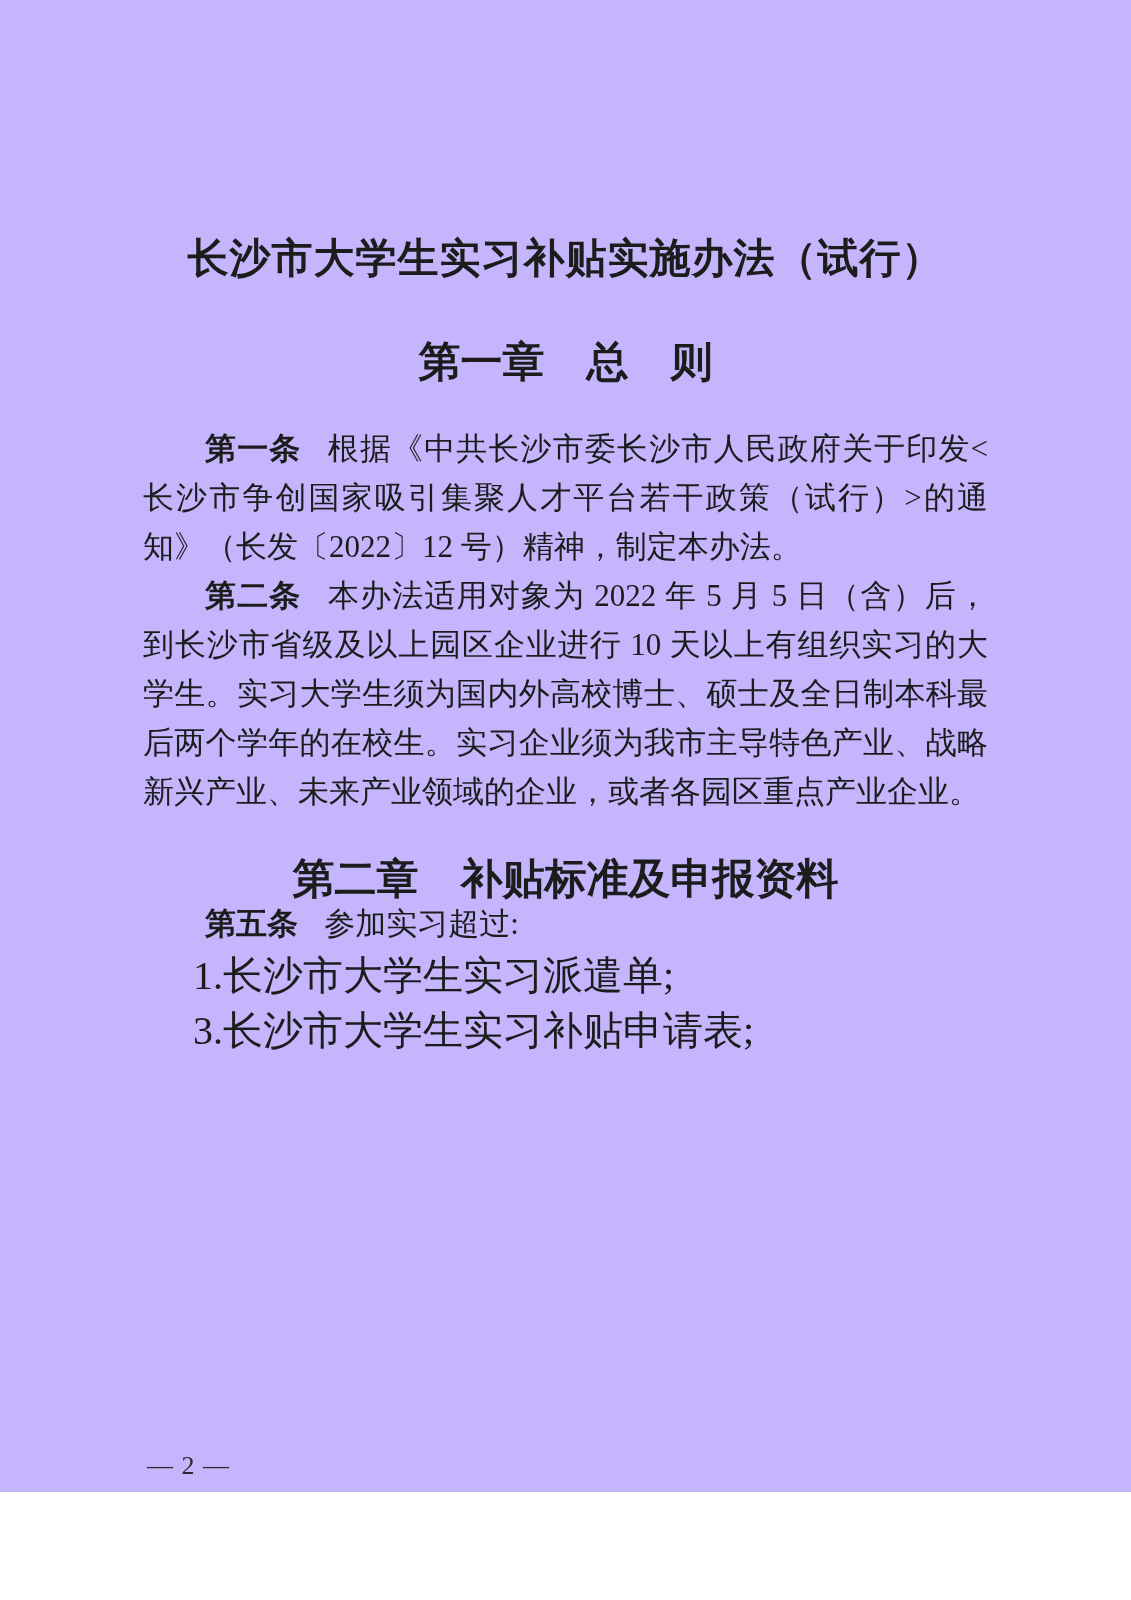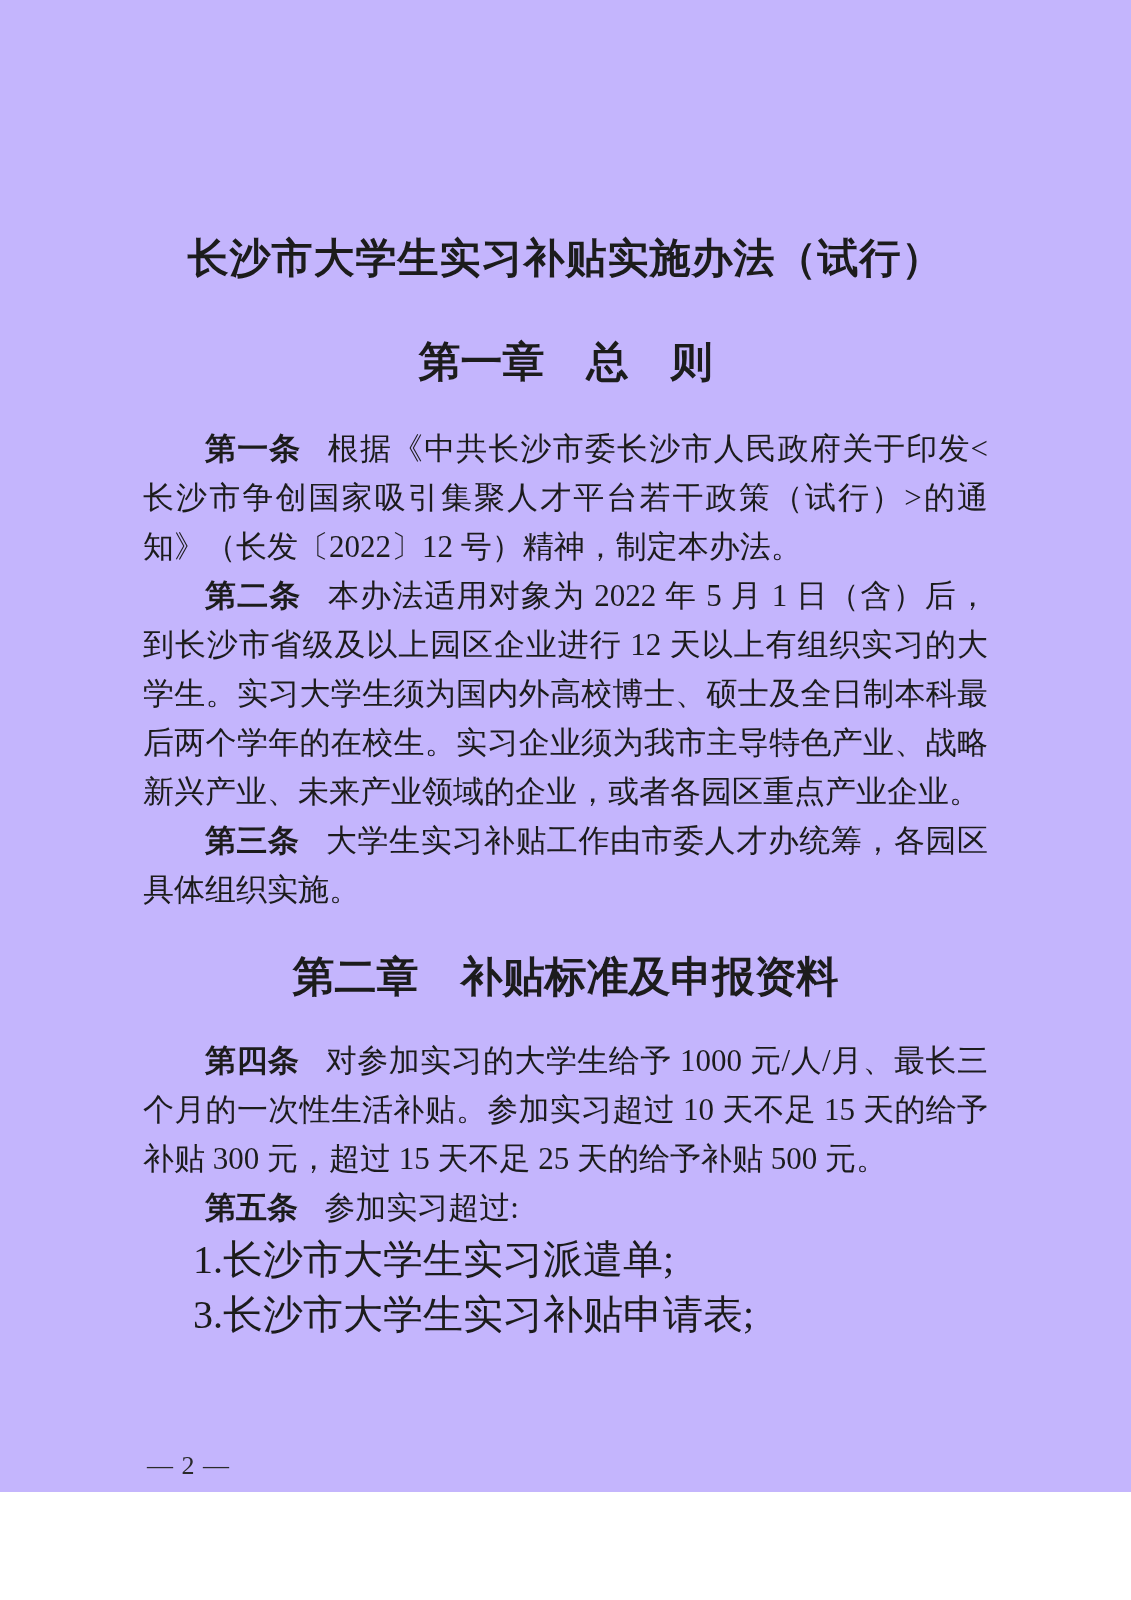--- a/index.html
+++ b/index.html
@@ -76,27 +76,25 @@
 
 <div class="page">
   <div class="content">
 
     <h1 class="doc-title">长沙市大学生实习补贴实施办法（试行）</h1>
 
     <h2 class="chapter-heading chapter-1">第一章　总　则</h2>
 
     <p class="para para-first"><span class="article-label">第一条</span><span>根据《中共长沙市委长沙市人民政府关于印发&lt;长沙市争创国家吸引集聚人才平台若干政策（试行）&gt;的通知》（长发〔2022〕12 号）精神，制定本办法。</span></p>
 
-    <p class="para"><span class="article-label">第二条</span><span>本办法适用对象为 2022 年 5 月 1 日（含）后，到长沙市省级及以上园区企业进行 12 天以上有组织实习的大学生。实习大学生须为国内外高校博士、硕士及全日制本科最后两个学年的在校生。实习企业须为我市主导特色产业、战略新兴产业、未来产业领域的企业，或者各园区重点产业企业。</span></p>
+    <p class="para"><span class="article-label">第二条</span><span>本办法适用对象为 2022 年 5 月 5 日（含）后，到长沙市省级及以上园区企业进行 10 天以上有组织实习的大学生。实习大学生须为国内外高校博士、硕士及全日制本科最后两个学年的在校生。实习企业须为我市主导特色产业、战略新兴产业、未来产业领域的企业，或者各园区重点产业企业。</span></p>
 
-    <p class="para"><span class="article-label">第三条</span><span>大学生实习补贴工作由市委人才办统筹，各园区具体组织实施。</span></p>
 
     <h2 class="chapter-heading chapter-2">第二章　补贴标准及申报资料</h2>
 
-    <p class="para para-after-heading"><span class="article-label">第四条</span><span>对参加实习的大学生给予 1000 元/人/月、最长三个月的一次性生活补贴。参加实习超过 10 天不足 15 天的给予补贴 300 元，超过 15 天不足 25 天的给予补贴 500 元。</span></p>
 
     <p class="para"><span class="article-label">第五条</span><span>参加实习超过:</span></p>
 
     <p class="list-item">1.长沙市大学生实习派遣单;</p>
 
     <p class="list-item">3.长沙市大学生实习补贴申请表;</p>
 
   </div>
 
   <div class="page-footer">— 2 —</div>

